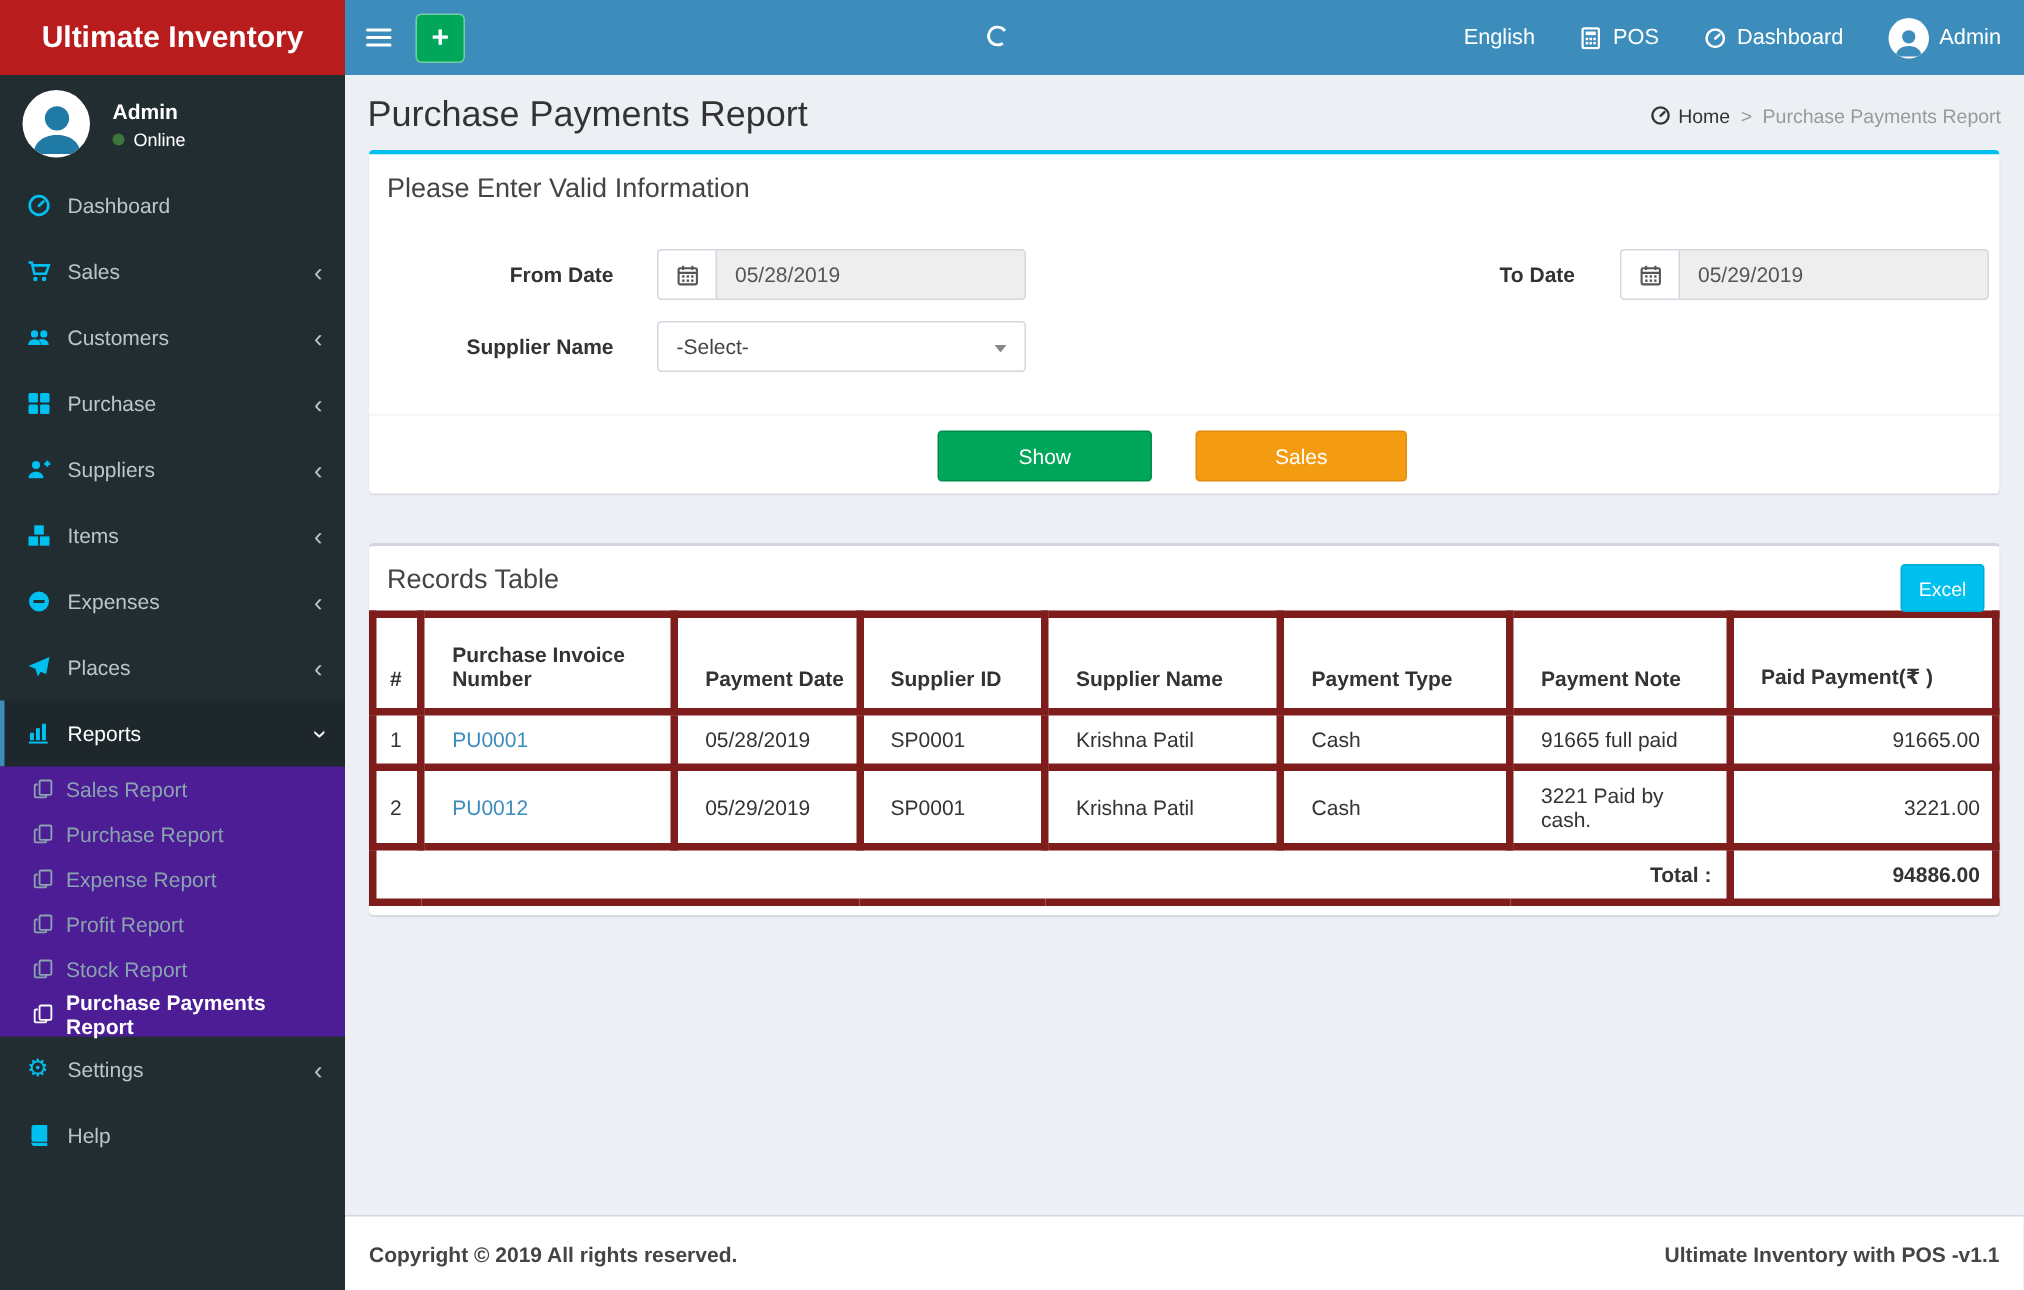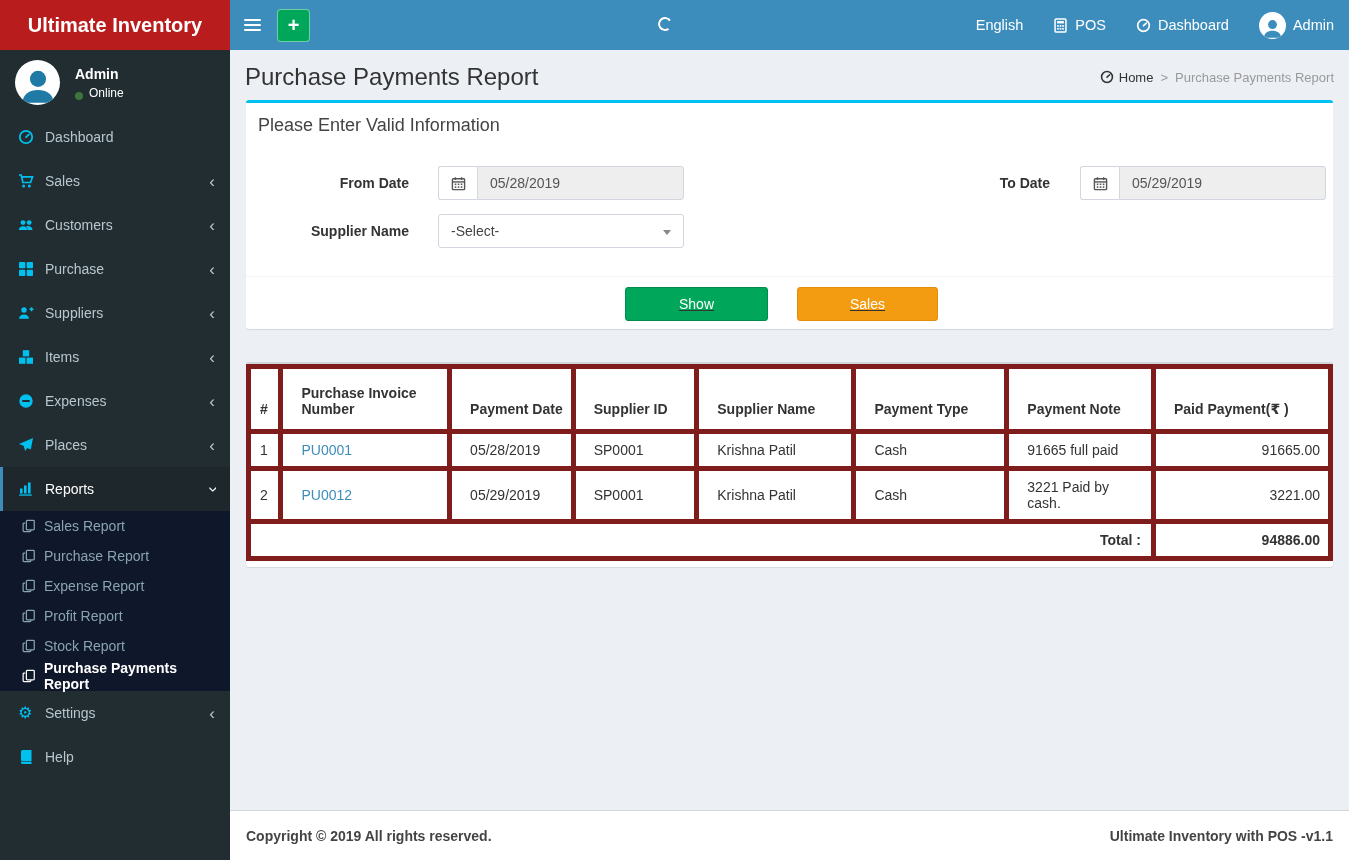--- a/index.html
+++ b/index.html
@@ -23,31 +23,31 @@
   .nav-item svg { width:15px; height:15px; }
   .nav-avatar { width:27px; height:27px; border-radius:50%; background:#fff; overflow:hidden; display:flex; align-items:flex-end; justify-content:center; }
   .nav-avatar svg { width:21px; height:21px; color:#3c8dbc; }
 
   
   .main-sidebar { position:fixed; top:50px; left:0; bottom:0; width:230px; background:#222d32; z-index:20; }
   .user-panel { display:flex; align-items:center; gap:15px; padding:10px 15px; height:65px; }
   .user-avatar { width:45px; height:45px; border-radius:50%; background:#fff; overflow:hidden; display:flex; align-items:flex-end; justify-content:center; flex:none; }
   .user-avatar svg { width:38px; height:38px; color:#1f7aa5; }
   .user-name { color:#fff; font-weight:bold; font-size:14px; margin-bottom:4px; }
-  .user-status { color:#fff; font-size:12px; display:flex; align-items:flex-end; gap:6px; cursor:pointer; }
+  .user-status { color:#fff; font-size:12px; display:flex; align-items:center; gap:6px; cursor:pointer; }
   .status-dot { width:8px; height:8px; border-radius:50%; background:#3c763d; }
   .sidebar-menu { list-style:none; }
   .sidebar-menu > li > a { display:flex; align-items:center; height:44px; padding:0 15px; color:#b8c7ce; text-decoration:none; cursor:pointer; border-left:3px solid transparent; }
   .sidebar-menu .mi-icon { width:16px; height:16px; margin-right:11px; color:#00c0ef; flex:none; }
   .sidebar-menu .mi-icon svg { width:16px; height:16px; }
   .sidebar-menu .gear-glyph { font-size:16px; line-height:16px; color:#00c0ef; width:16px; margin-right:11px; }
   .chevron { margin-left:auto; color:#b8c7ce; font-size:17px; line-height:1; }
   .chevron.down { display:inline-block; transform:rotate(-90deg); color:#fff; }
   li.active-parent > a { background:#1e282c; border-left-color:#3c8dbc; color:#fff; }
-  .treeview-menu { list-style:none; background:#0f172a; }
+  .treeview-menu { list-style:none; background:#4c1d95; }
   .treeview-menu li a { display:flex; align-items:center; height:30px; padding:0 15px 0 22px; color:#8aa4af; text-decoration:none; cursor:pointer; }
   .treeview-menu .sub-icon { width:14px; height:14px; margin-right:8px; }
   .treeview-menu .sub-icon svg { width:14px; height:14px; }
   .treeview-menu li.active a { color:#fff; font-weight:bold; }
 
   
   .content-wrapper { margin-left:230px; margin-top:50px; height:760px; background:#ecf0f5; overflow:hidden; }
   .content-header { display:flex; align-items:center; justify-content:space-between; padding:13px 15px 9px 15px; }
   .page-title { font-size:24px; font-weight:500; color:#333; }
   .breadcrumb { display:flex; align-items:center; gap:7px; font-size:13px; color:#999; }
@@ -71,21 +71,21 @@
   .input-group { display:flex; width:246px; height:34px; }
   .ig-addon { width:42px; background:#fff; border:1px solid #d2d6de; border-right:none; border-radius:3px 0 0 3px;
               display:flex; align-items:center; justify-content:center; color:#555; }
   .ig-addon svg { width:15px; height:15px; }
   .ig-input { flex:1; border:1px solid #d2d6de; border-radius:0 3px 3px 0; background:#eee; color:#555;
               font-size:14px; padding:6px 12px; font-family:inherit; }
   .select2 { width:246px; height:34px; border:1px solid #d2d6de; border-radius:3px; background:#fff; color:#444;
              display:flex; align-items:center; padding:0 12px; position:relative; cursor:pointer; }
   .select2 .caret { position:absolute; right:12px; top:15px; width:0; height:0;
                     border-left:4px solid transparent; border-right:4px solid transparent; border-top:5px solid #888; }
-  .box-footer { border-top:1px solid #f4f4f4; padding:10px 16px 8px 0; display:flex; justify-content:center; gap:29px; margin-top:10px;text-decoration:underline; }
+  .box-footer { border-top:1px solid #f4f4f4; padding:10px 16px 8px 0; display:flex; justify-content:center; gap:29px; margin-top:10px; }
   .btn { border-radius:3px; color:#fff; font-size:14px; font-family:inherit; height:34px; cursor:pointer; }
   .btn-show { width:143px; background:#00a65a; border:1px solid #008d4c; }
   .btn-close { width:141px; background:#f39c12; border:1px solid #e08e0b; }
   .btn-excel { position:absolute; right:10px; top:12px; width:56px; height:32px; background:#00c0ef; border:1px solid #00acd6; font-size:13px; }
 
   
   .records-table { width:100%; border-collapse:collapse; font-size:14px; }
   .records-table th, .records-table td { border:5px solid #7f1d1d; padding:8px 8px 8px 18px; text-align:left; }
   .records-table th { font-weight:bold; color:#333; vertical-align:bottom; padding-top:16px; padding-bottom:12px; }
   .records-table td { color:#333; height:37px; }
@@ -479,20 +479,24 @@
         </div>
       </div>
     </div>
     <div class="box-footer">
       <button class="btn btn-show">Show</button>
       <button class="btn btn-close">Sales</button>
     </div>
   </div>
 
   <div class="box box-default">
+    <div class="box-header">
+      <span>Records Table</span>
+      <button class="btn btn-excel">Excel</button>
+    </div>
     <table class="records-table">
       <thead>
         <tr>
           <th class="col-num">#</th>
           <th class="col-inv">Purchase Invoice Number</th>
           <th class="col-date">Payment Date</th>
           <th class="col-sid">Supplier ID</th>
           <th class="col-sname">Supplier Name</th>
           <th class="col-ptype">Payment Type</th>
           <th class="col-pnote">Payment Note</th>

